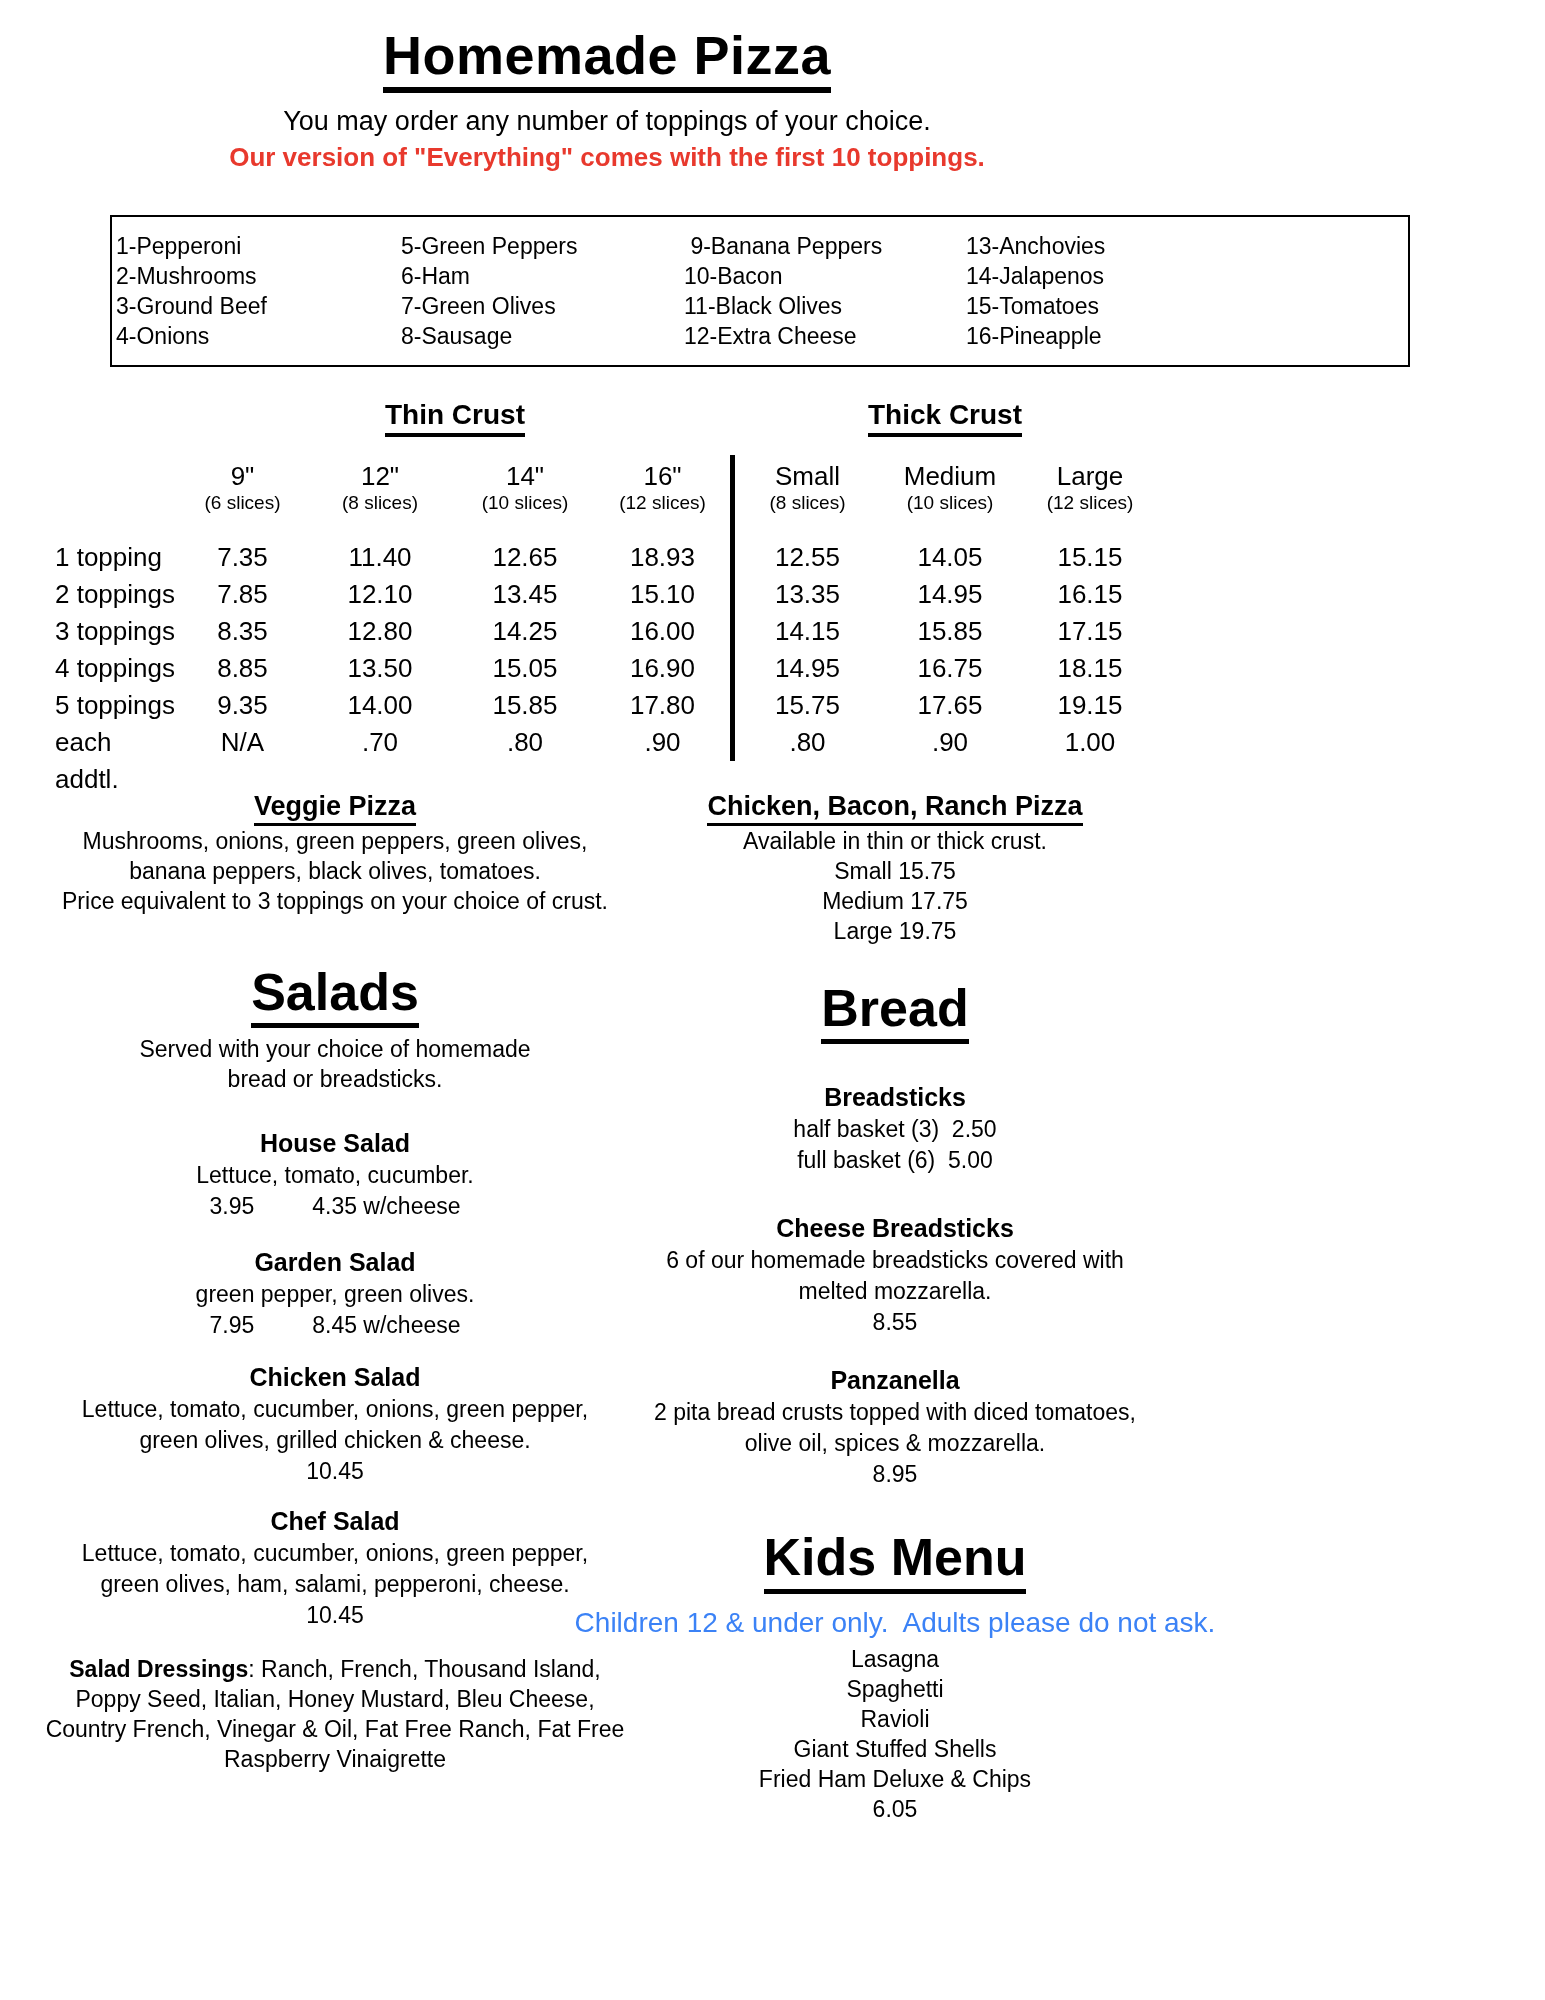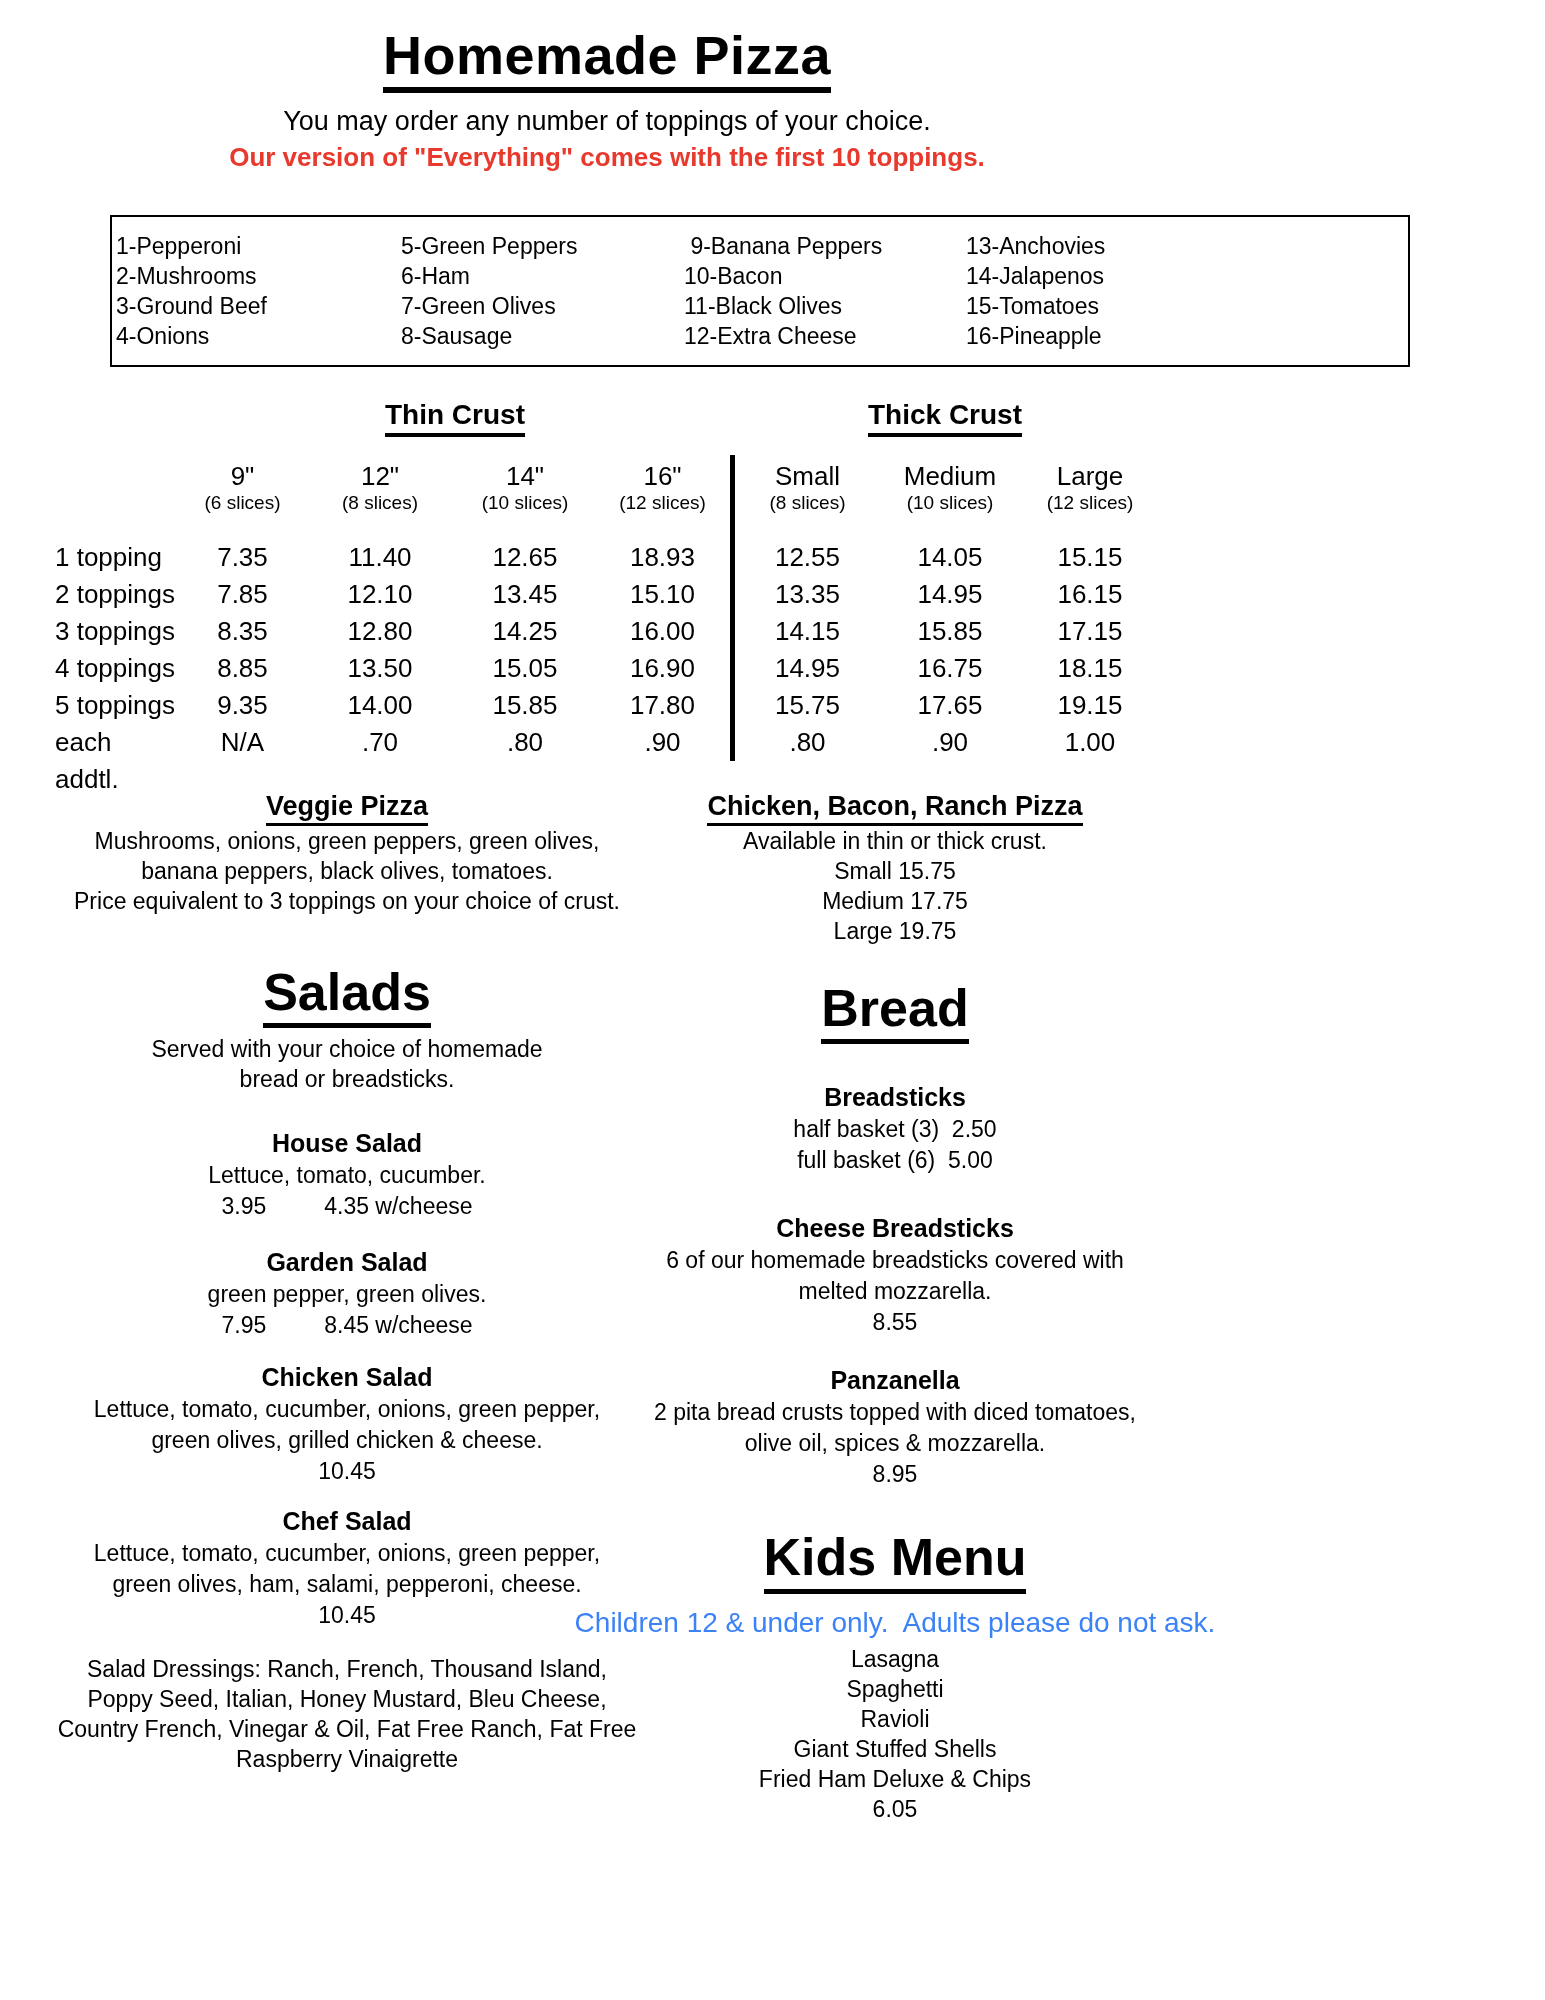--- a/index.html
+++ b/index.html
@@ -32,21 +32,21 @@
                  border-bottom: 4px solid #000; padding-bottom: 2px; }
   .sizehead { padding-top: 6px; }
   .sizehead .size { font-size: 26px; line-height: 30px; }
   .sizehead .slices { font-size: 19px; line-height: 24px; }
   .rowlab { text-align: left; font-size: 26px; line-height: 37px; }
   .num { font-size: 26px; line-height: 37px; }
   .vline { border-left: 5px solid #000; }
 
   
   .lower { position: relative; height: 1238px; width: 1545px; }
-  .col-left  { position: absolute; left: 12px;     top: 30px; width: 670px; text-align: center; }
+  .col-left  { position: absolute; left: 0;     top: 30px; width: 670px; text-align: center; }
   .col-right { position: absolute; left: 550px; top: 30px; width: 690px; text-align: center; }
 
   .sub-head { display: inline-block; font-size: 27px; font-weight: bold;
               border-bottom: 3px solid #000; padding-bottom: 1px; }
   .body-line { font-size: 23px; line-height: 30px; white-space: pre-wrap; }
 
   .big-title { display: inline-block; font-size: 52px; font-weight: bold; line-height: 1.1;
                border-bottom: 5px solid #000; padding-bottom: 2px; }
   .mt-salads-title { margin-top: 48px; }
   .salads-sub { margin-top: 6px; }
@@ -55,21 +55,21 @@
   .item-name { font-size: 25px; font-weight: bold; line-height: 31px; }
   .item .body-line { margin-top: 1px; }
   .price-pair { font-size: 23px; line-height: 30px; margin-top: 1px; }
   .price-pair .p1 { margin-right: 58px; }
 
   .mt-house { margin-top: 34px; }
   .mt-garden { margin-top: 26px; }
   .mt-chicken { margin-top: 22px; }
   .mt-chef { margin-top: 20px; }
   .dressings { margin: 24px auto 0 auto; width: 580px; font-size: 23px; line-height: 30px; }
-  .dressings b { font-weight: normal; margin-top: 10px; }
+  .dressings b { font-weight: bold; margin-top: 10px; }
 
   .mt-bread-title { margin-top: 34px; }
   .mt-breadsticks { margin-top: 38px; }
   .mt-cheese { margin-top: 38px; }
   .mt-panzanella { margin-top: 28px; }
   .mt-kids-title { margin-top: 40px; }
   .kids-note { margin-top: 14px; font-size: 28px; line-height: 30px; font-weight: normal;
                color: #3b82f6; white-space: pre-wrap; }
   .kids-items { margin-top: 6px; list-style: none; }
   .kids-items li { font-size: 23px; line-height: 30px; }

